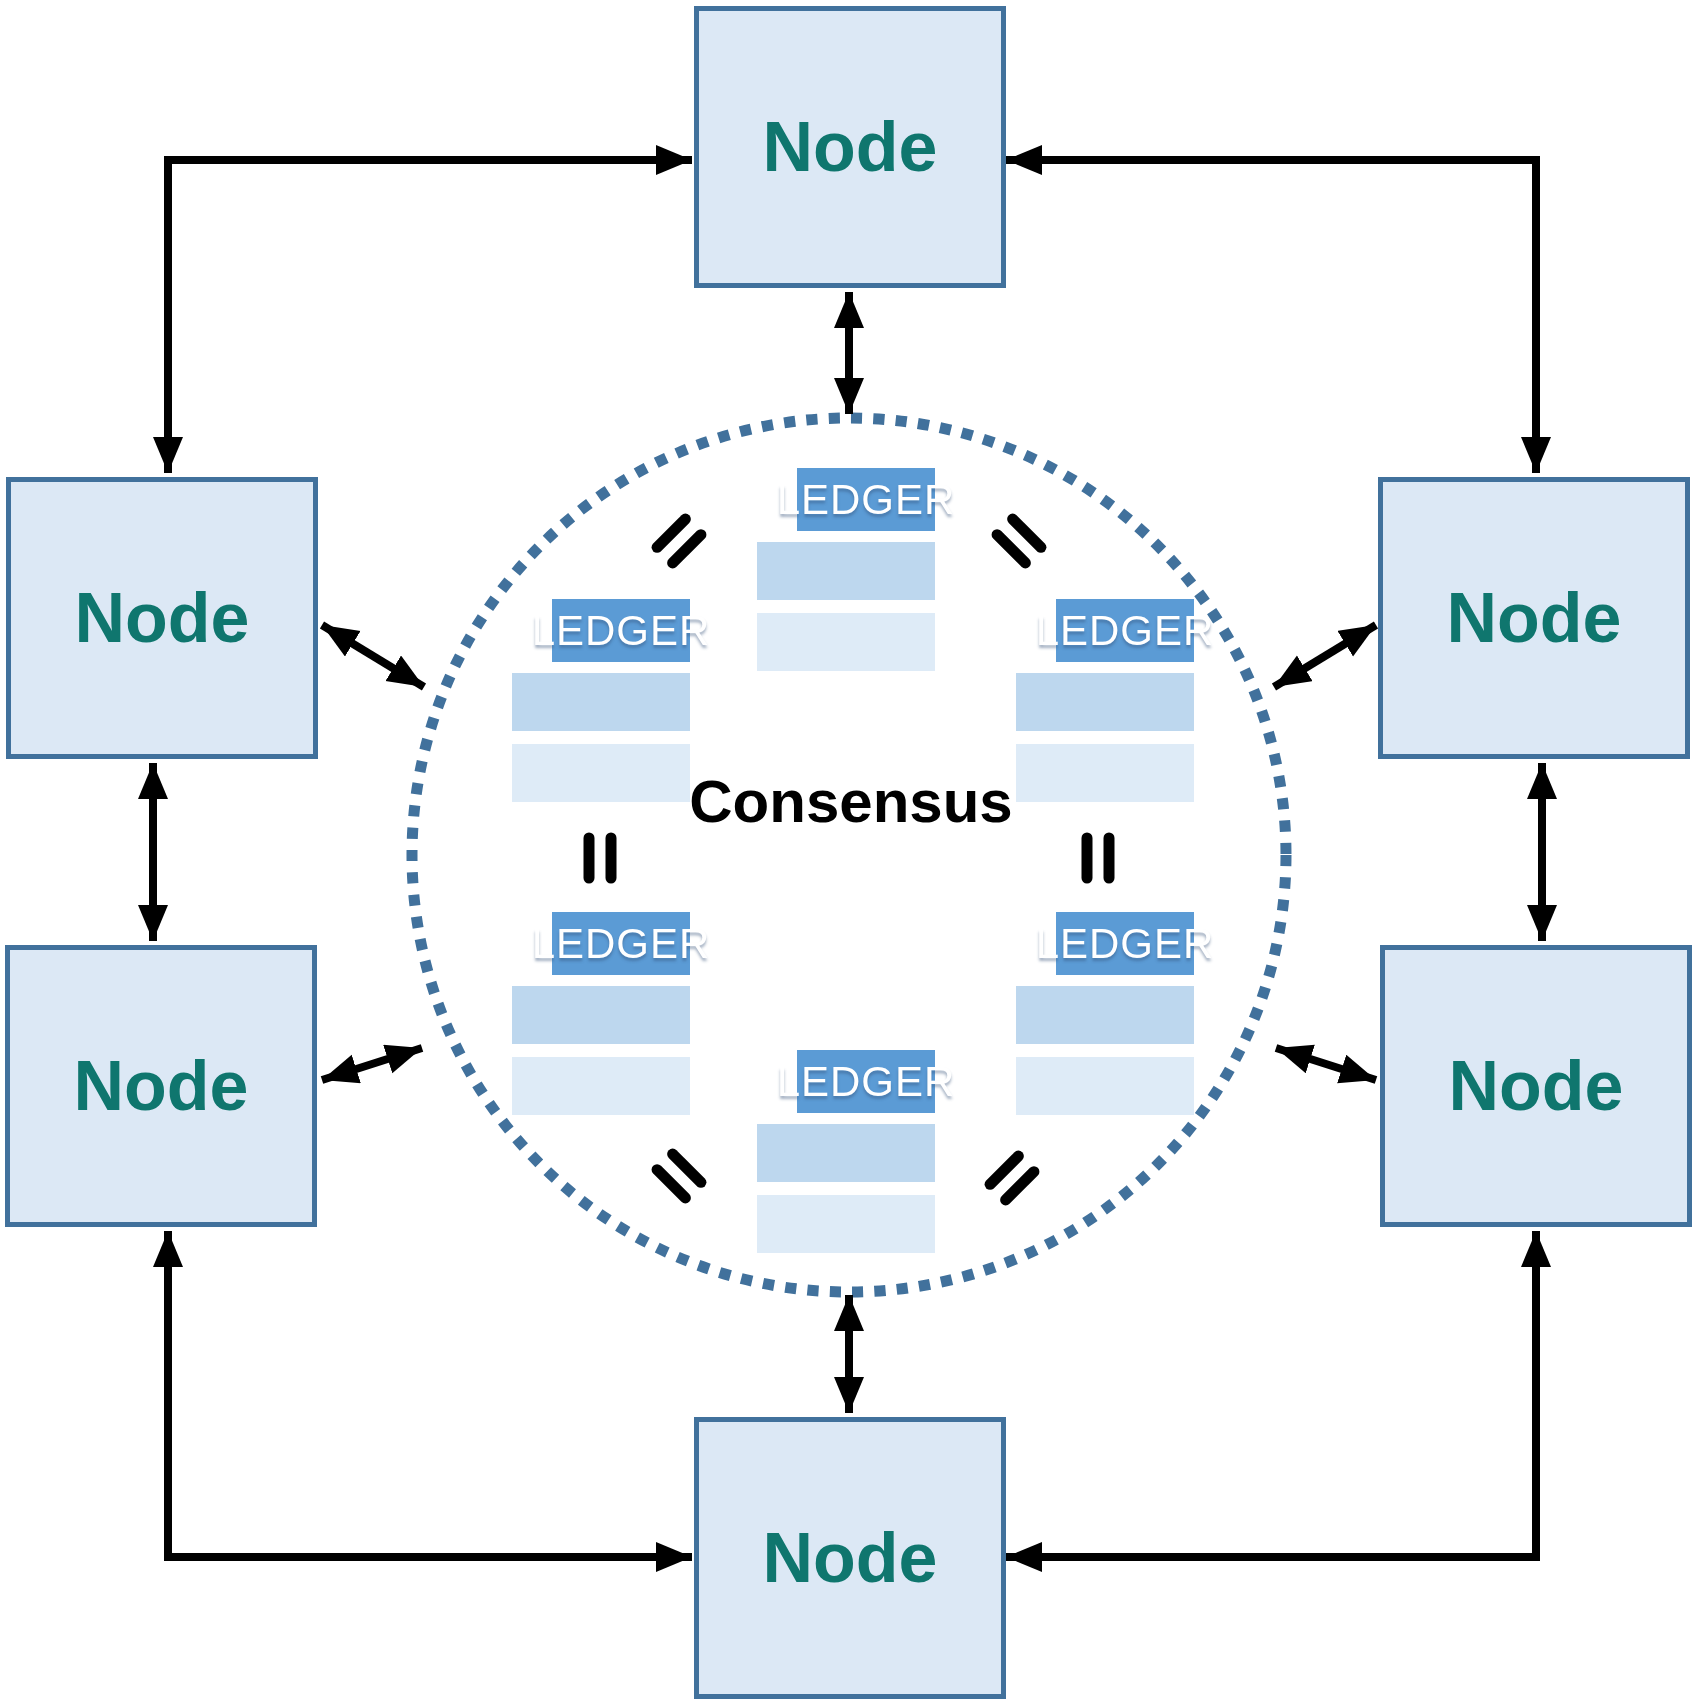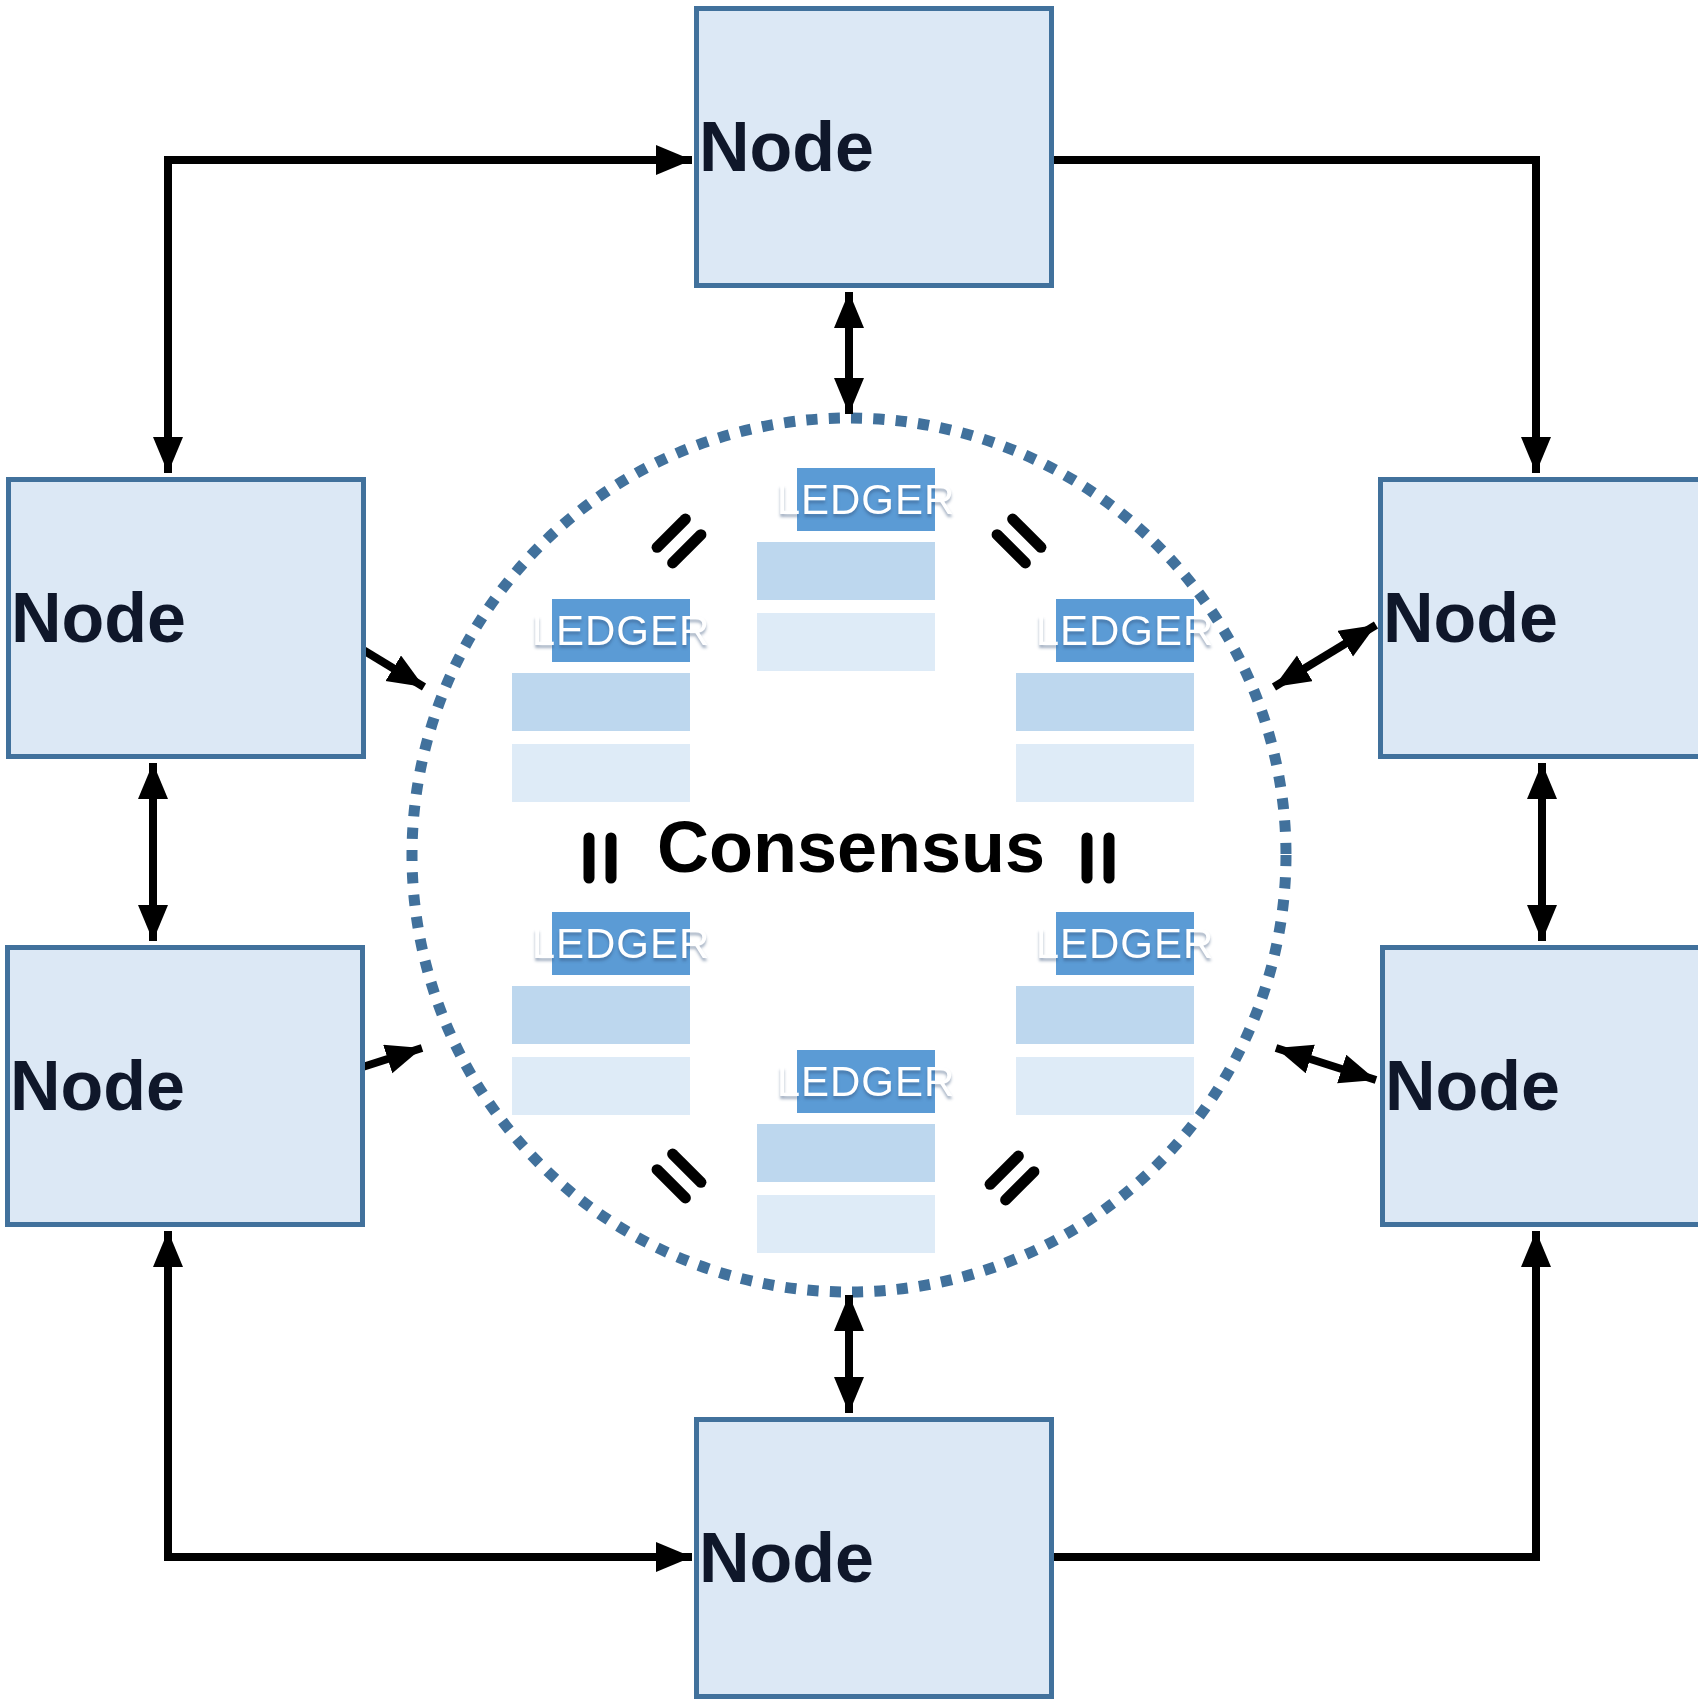--- a/index.html
+++ b/index.html
@@ -17,42 +17,42 @@
   marker path{fill:var(--arrow,#000);}
 
   
   .ring{fill:none;stroke:var(--circle-dots,#41719c);stroke-width:11;}
 
   
   .eq line{stroke:var(--arrow,#000);stroke-width:11;stroke-linecap:round;}
 
   
   .node{
-    position:absolute;width:360px;height:282px;box-sizing:border-box;
+    position:absolute;width:312px;height:282px;box-sizing:border-box;
     background:var(--node-fill,#dce8f5);
     border:5px solid var(--node-border,#41719c);
-    display:flex;align-items:center;justify-content:flex-start;
-    font-weight:bold;font-size:70px;color:#0f172a;
+    display:flex;align-items:center;justify-content:center;
+    font-weight:bold;font-size:70px;color:#0f766e;
   }
 
   
   .ledger{position:absolute;width:178px;}
   .ledger .hdr{
     height:63px;background:var(--ledger-header,#5b9bd5);
     color:#fff;font-size:42px;font-weight:400;letter-spacing:1px;
     display:flex;align-items:center;justify-content:center;
     text-shadow:0 3px 3px rgba(50,80,120,.45);
     margin-left:40px;
   }
   .ledger .r1{height:58px;margin-top:11px;background:var(--ledger-row1,#bdd7ee);}
   .ledger .r2{height:58px;margin-top:13px;background:var(--ledger-row2,#deebf7);}
 
   .consensus{
-    position:absolute;left:561px;top:806px;width:580px;
-    text-align:center;font-weight:bold;font-size:72px;color:#000;
+    position:absolute;left:561px;top:767px;width:580px;
+    text-align:center;font-weight:bold;font-size:60px;color:#000;
     white-space:nowrap;
   }
 </style>
 </head>
 <body>
 
 <div class="stage">
 
   <svg class="layer" viewBox="0 0 1698 1706">
     <defs>

